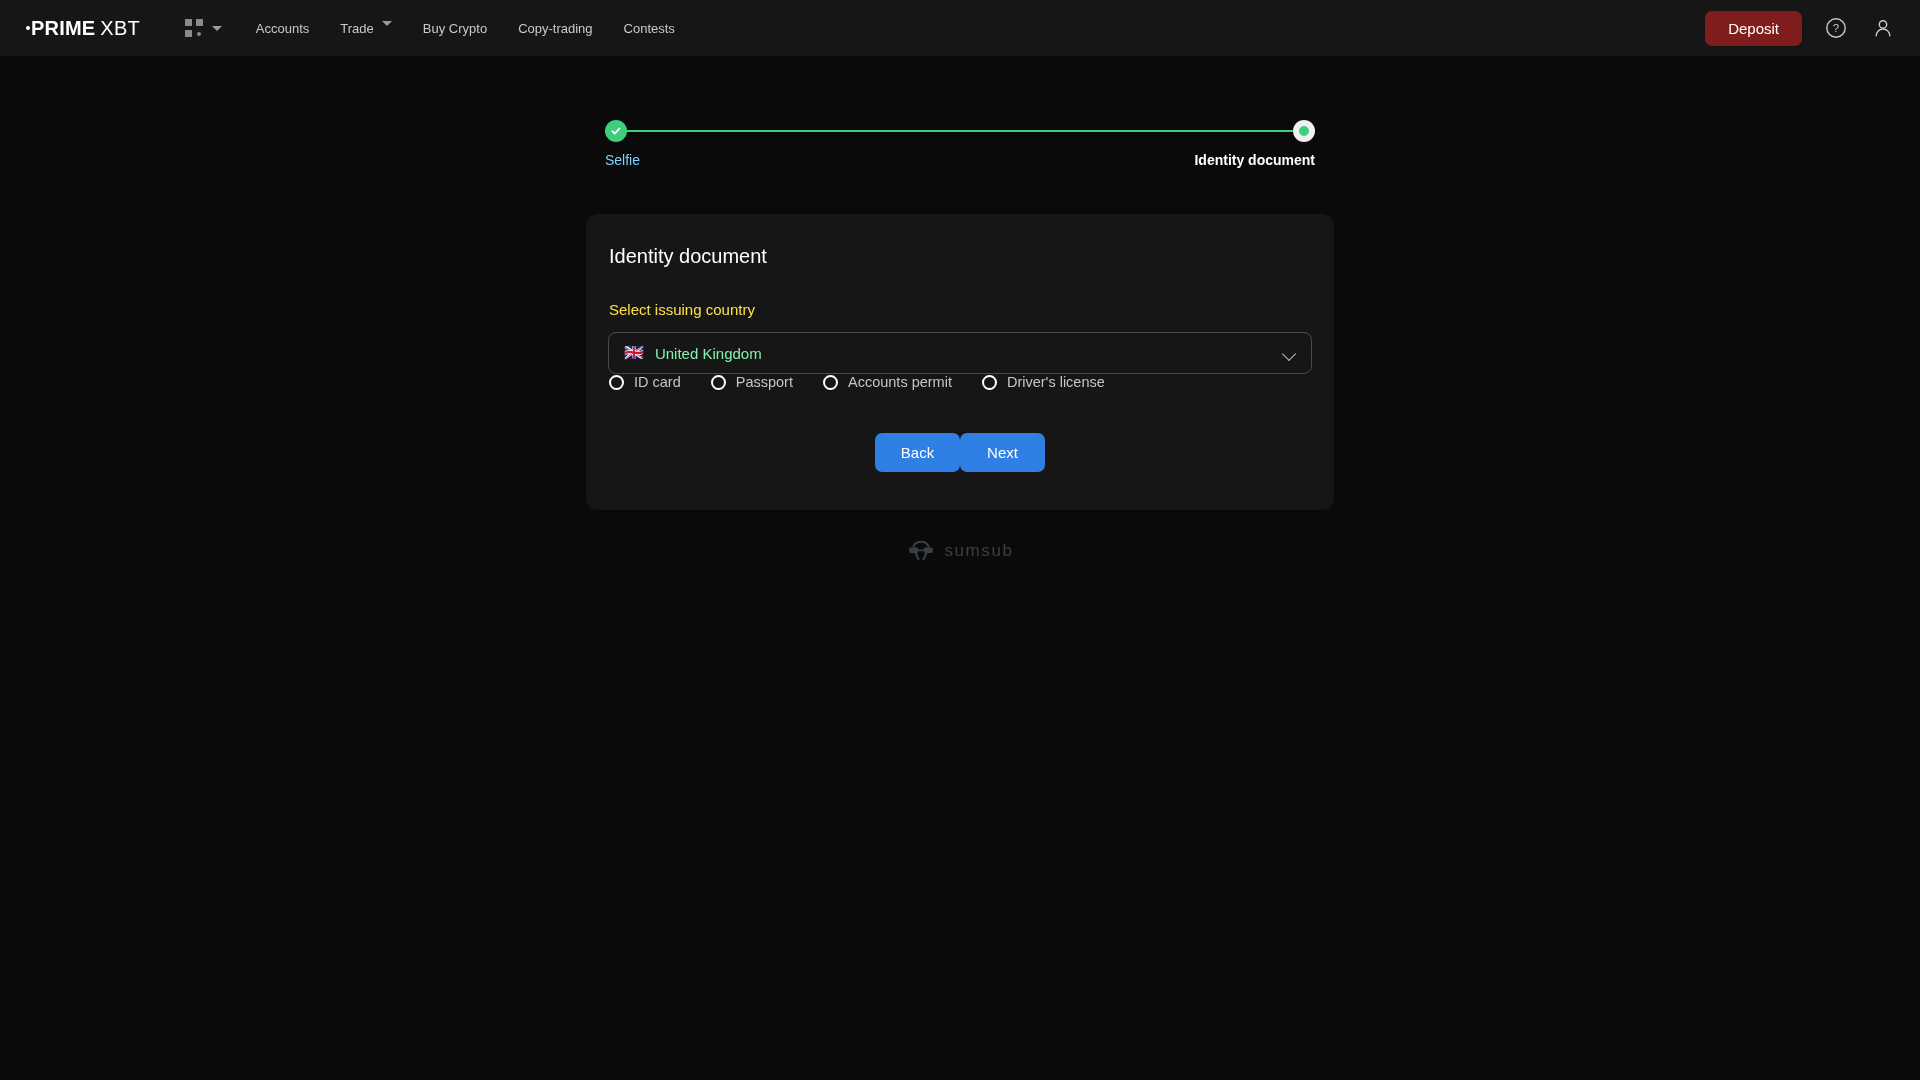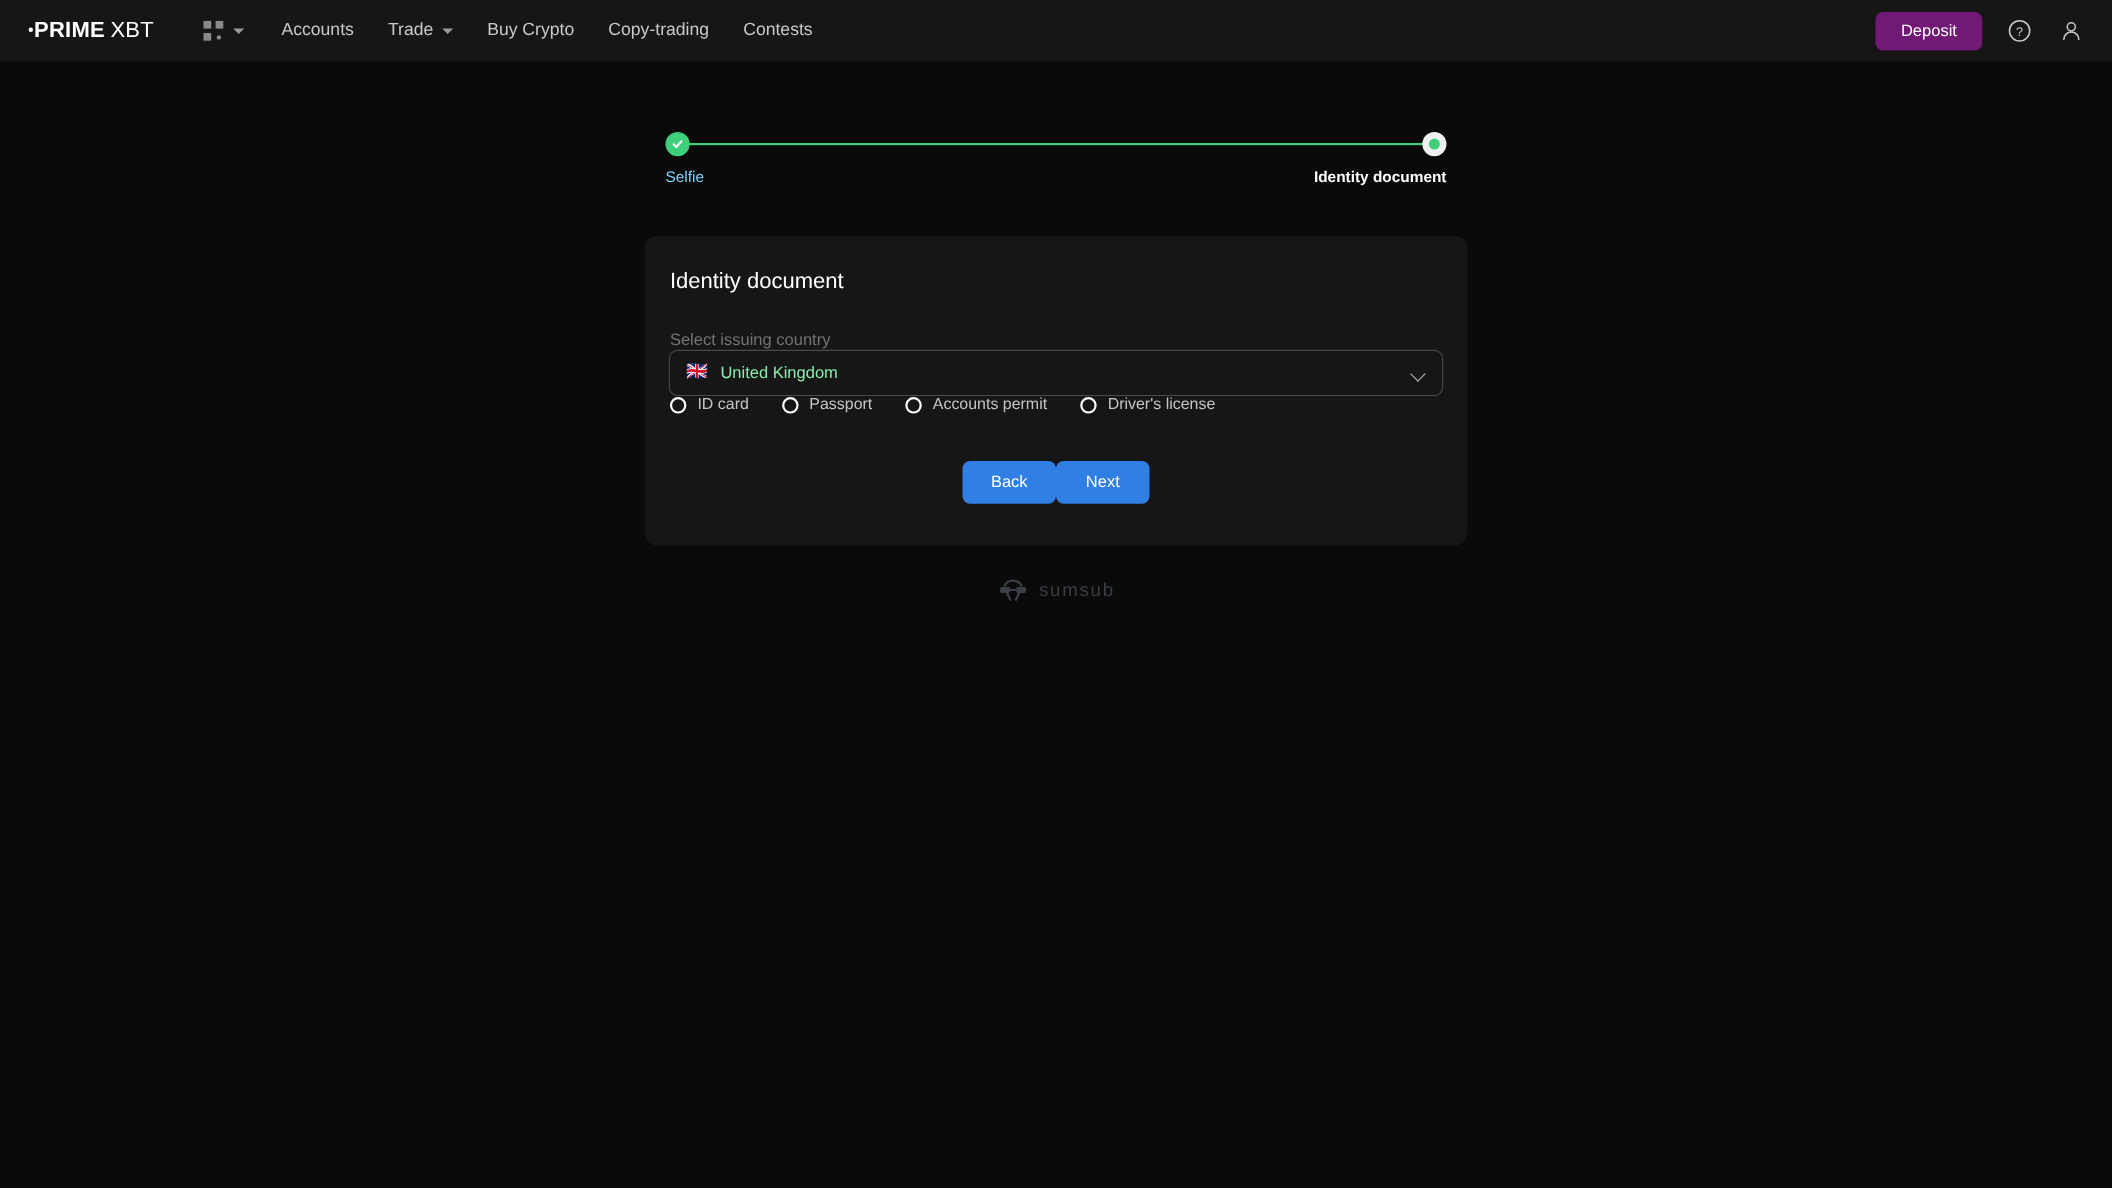--- a/index.html
+++ b/index.html
@@ -75,36 +75,36 @@
   }
 
   .nav {
     display: flex;
     align-items: center;
     margin-left: 34px;
     gap: 31px;
   }
   .nav-item {
     display: flex;
-    align-items: center;
+    align-items: flex-start;
     gap: 8px;
     color: #c9c9c9;
-    font-size: 16px;
+    font-size: 13px;
     cursor: pointer;
     white-space: nowrap;
   }
 
   .header-right {
     margin-left: auto;
     display: flex;
     align-items: center;
     gap: 21px;
   }
   .deposit-btn {
-    background: #701a75;
+    background: #7f1d1d;
     color: #ffffff;
     font-size: 15px;
     border: none;
     border-radius: 7px;
     padding: 9px 23px;
     cursor: pointer;
     font-family: "Liberation Sans", sans-serif;
   }
   .icon-btn {
     width: 26px; height: 26px;
@@ -180,23 +180,23 @@
     padding: 31px 22px 38px 22px;
   }
   .card-title {
     color: #ffffff;
     font-size: 20px;
     font-weight: 400;
     margin-bottom: 33px;
     padding-left: 1px;
   }
   .field-label {
-    color: #737373;
+    color: #fde047;
     font-size: 15px;
-    margin-bottom: 0;
+    margin-bottom: 14px;
     padding-left: 1px;
   }
 
   .select-box {
     width: 100%;
     height: 42px;
     border: 1px solid #4a4a4a;
     border-radius: 8px;
     background: transparent;
     display: flex;

